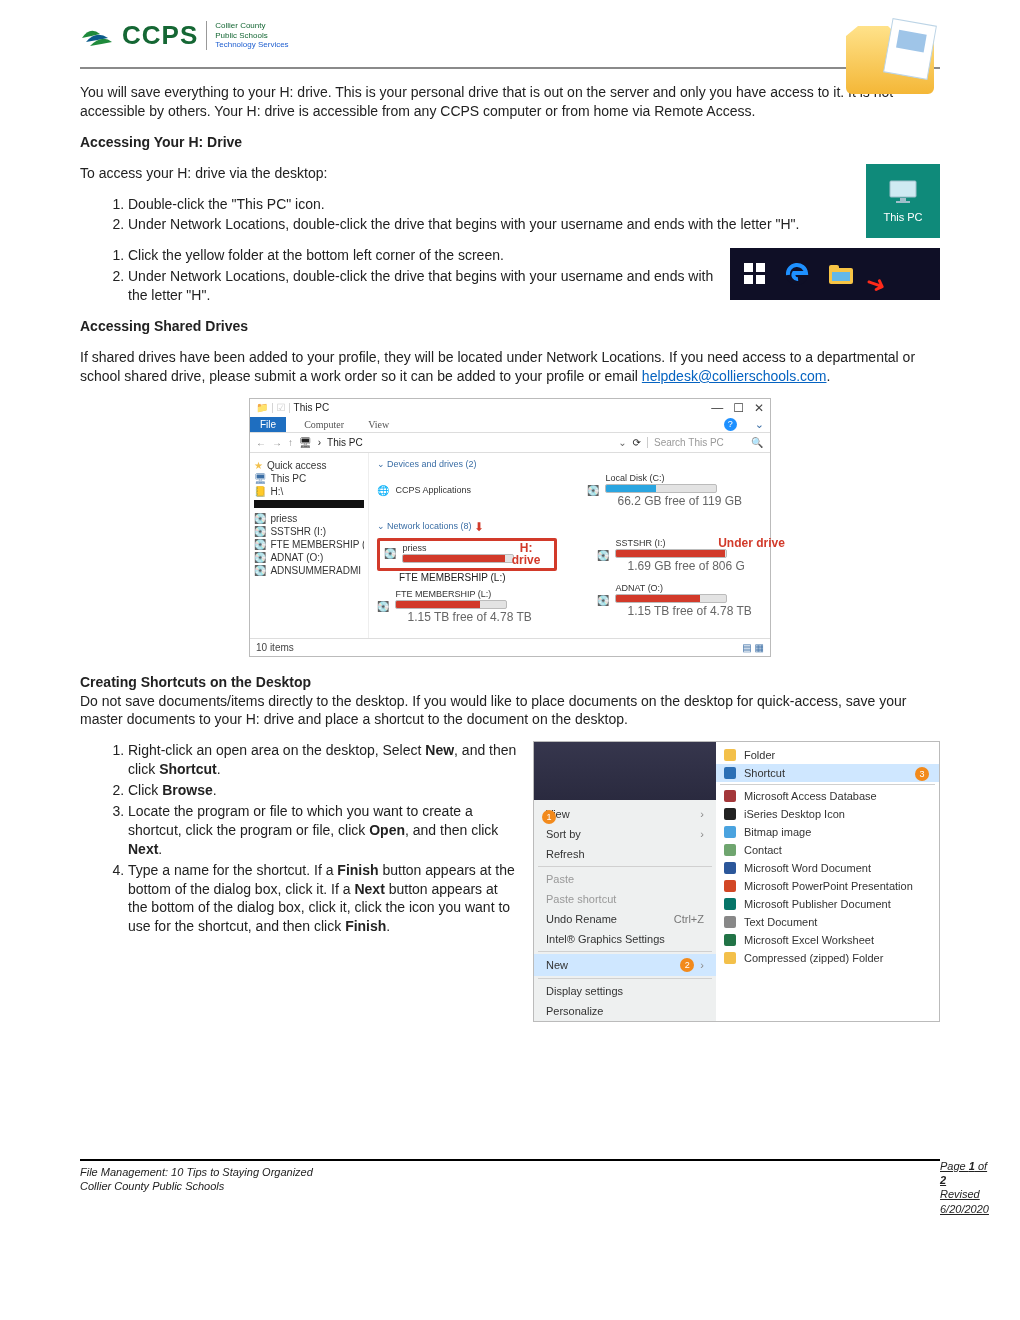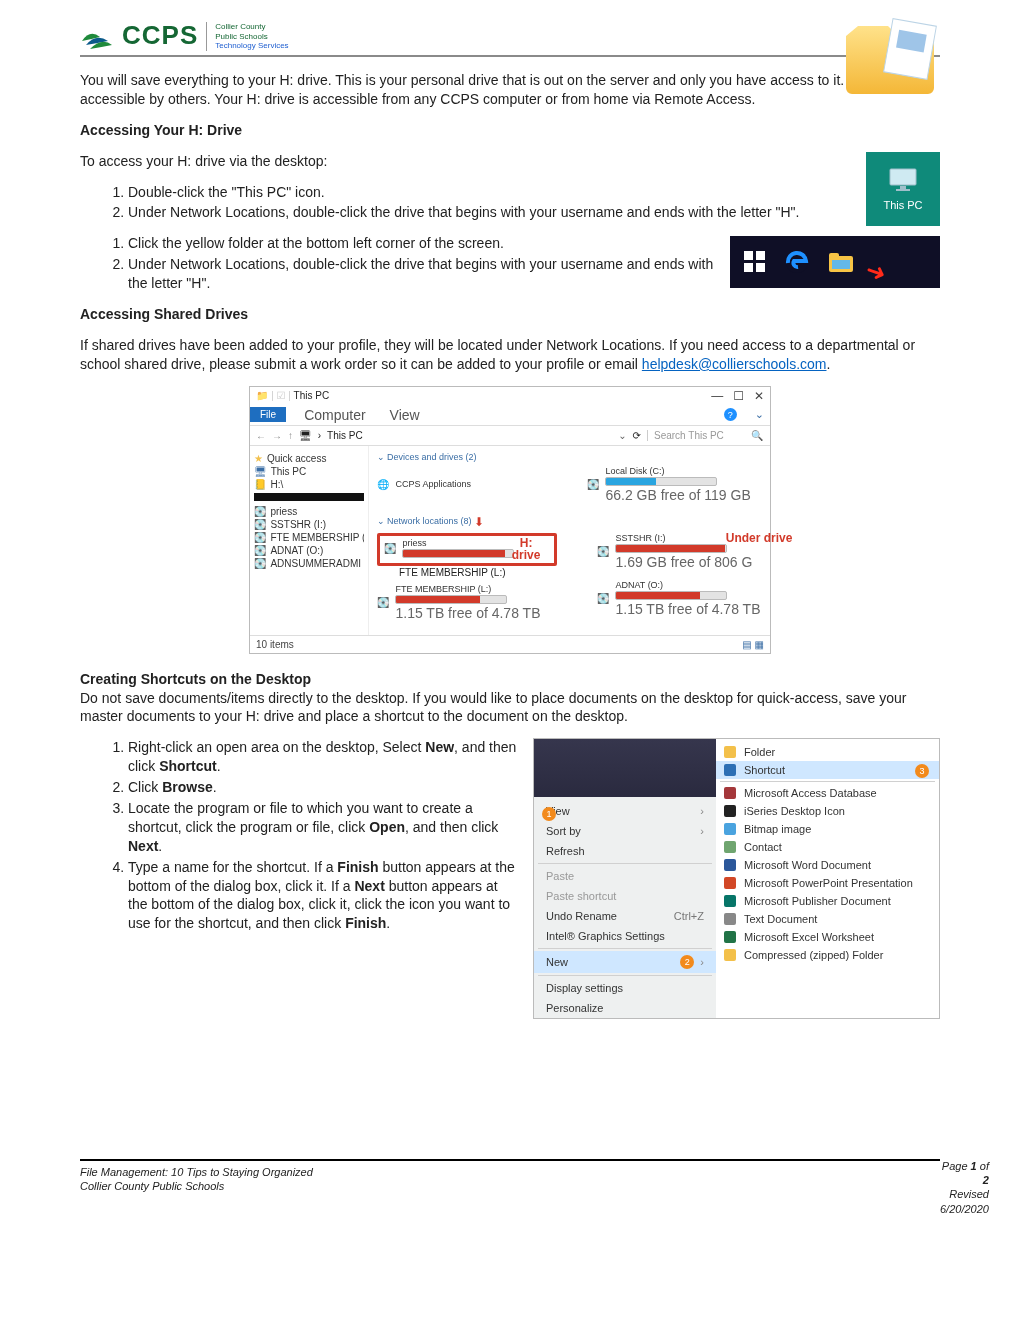--- a/index.html
+++ b/index.html
@@ -10,23 +10,23 @@
     width: 1020px;
   }
   .page {
     padding: 20px 80px 10px 80px;
     position: relative;
     min-height: 1240px;
     box-sizing: border-box;
   }
   .logo-row {
     display: flex;
-    align-items: flex-end;
+    align-items: center;
     gap: 8px;
-    margin-bottom: 4px;
+    margin-bottom: 16px;
   }
   .logo-text {
     font-weight: bold;
     font-size: 26px;
     letter-spacing: 1px;
     color: #156734;
   }
   .logo-sub {
     border-left: 1px solid #999;
     padding-left: 8px;
@@ -106,21 +106,21 @@
     background: #fff;
   }
   .ss1-titlebar .wctrl { display:flex; gap:10px; color:#444; font-size:12px;}
   .ss1-ribbon {
     display: flex;
     align-items: center;
     gap: 12px;
     background: #fff;
   }
   .ss1-ribbon .file { background:#1e6ec0; color:#fff; padding:2px 10px; font-size:10px;}
-  .ss1-ribbon .tab { color:#555; padding:2px 6px; font-size:14px;}
+  .ss1-ribbon .tab { color:#555; padding:2px 6px; font-size:10px;font-family:Liberation Serif, serif;}
   .ss1-ribbon .help { margin-left:auto; width:13px;height:13px;border-radius:50%;background:#1e90ff;color:#fff;display:flex;align-items:center;justify-content:center;font-size:9px;margin-right:6px;}
   .ss1-addr {
     display:flex; align-items:center; padding:4px 6px; border-top:1px solid #ddd; border-bottom:1px solid #ddd; gap:6px;
   }
   .ss1-addr .navbtn { color:#888; }
   .ss1-addr .crumb { flex:0 0 auto; }
   .ss1-addr .spacer { flex:1; }
   .ss1-addr .search { color:#999; border-left:1px solid #ccc; padding-left:6px; width:110px; display:flex;justify-content:space-between;}
   .ss1-body {
     display:flex; min-height:150px;
@@ -131,21 +131,21 @@
   .ss1-nav .item { display:flex; align-items:center; gap:4px; padding:1px 0; color:#333; white-space:nowrap; overflow:hidden; text-overflow:ellipsis;}
   .ss1-nav .blackbar { height:8px; background:#111; margin:2px 0 4px 0;}
   .ss1-main { flex:1; padding:4px 8px; }
   .ss1-group-h { color:#3b6ea5; font-size:9px; margin:2px 0 4px 0;}
   .ss1-grid { display:flex; gap:40px; }
   .ss1-drive { display:flex; gap:6px; align-items:center; width:170px; margin-bottom:10px;}
   .ss1-drive .txt { font-size:9px; color:#333; }
   .ss1-drive .bar { width:110px; height:7px; background:#e3e3e3; border:1px solid #bbb; border-radius:2px; overflow:hidden; margin:1px 0;}
   .ss1-drive .bar .fill-blue { background:#2aa5e0; height:100%;}
   .ss1-drive .bar .fill-red  { background:#d23a2a; height:100%;}
-  .ss1-drive .sub { font-size:14px; color:#666;}
+  .ss1-drive .sub { font-size:12px; color:#666;margin-left:12px;}
   .hl-red { border:3px solid #d23a2a; padding:2px 4px 4px 4px; border-radius:2px;}
   .ann-red { color:#d23a2a; font-weight:bold; font-size:12px;}
   .ss1-status { border-top:1px solid #ddd; padding:3px 6px; color:#444; display:flex; justify-content:space-between;}
   .ctx-wrap {
     float:right;
     width:405px;
     margin: 0 0 10px 12px;
     display:flex;
     font-size:11px;
     border:1px solid #bbb;
@@ -169,21 +169,21 @@
     flex:1; background:#fff; padding:4px 0;
   }
   .ctx-right .row { padding:3px 10px 3px 28px; position:relative; color:#333;}
   .ctx-right .row.hover { background:#cfe7ff; }
   .ctx-right .ico { position:absolute; left:8px; top:3px; width:12px; height:12px;}
   .chev { color:#888; }
   .steps-col { width:440px; }
   .clearfix::after { content:""; display:block; clear:both;}
   .footer-rule { border:none; border-top:2px solid #000; margin: 0 0 4px 0;}
   .footer { display:flex; justify-content:space-between; font-size:11px; font-style:italic; line-height:1.3; position:absolute; left:80px; right:80px; bottom:24px;}
-  .footer .r { text-align:right;}
+  .footer .r { text-decoration:underline;}
   
   svg { display:block; }
 </style>
 </head>
 <body>
 
 <div class="page">
 
   <div class="folder-hero">
     <svg viewBox="0 0 100 92">

